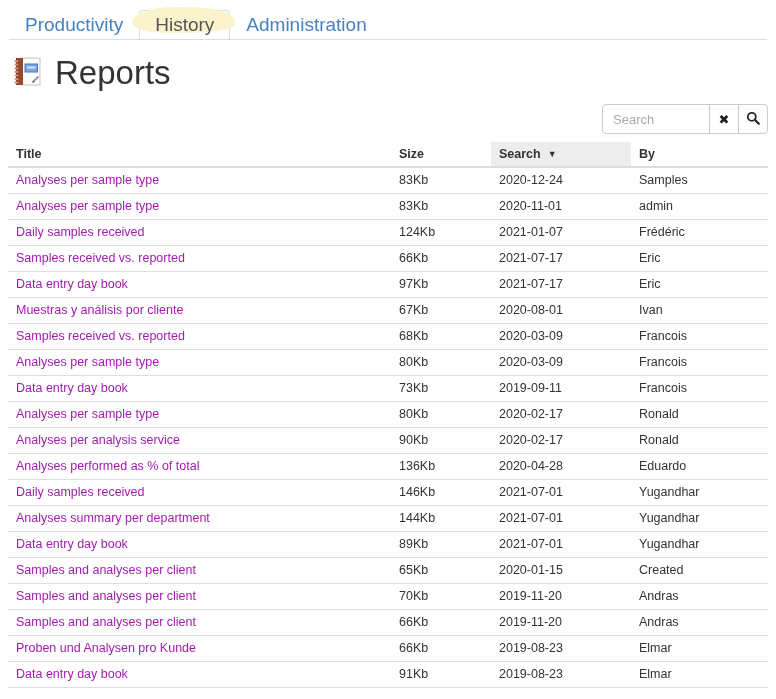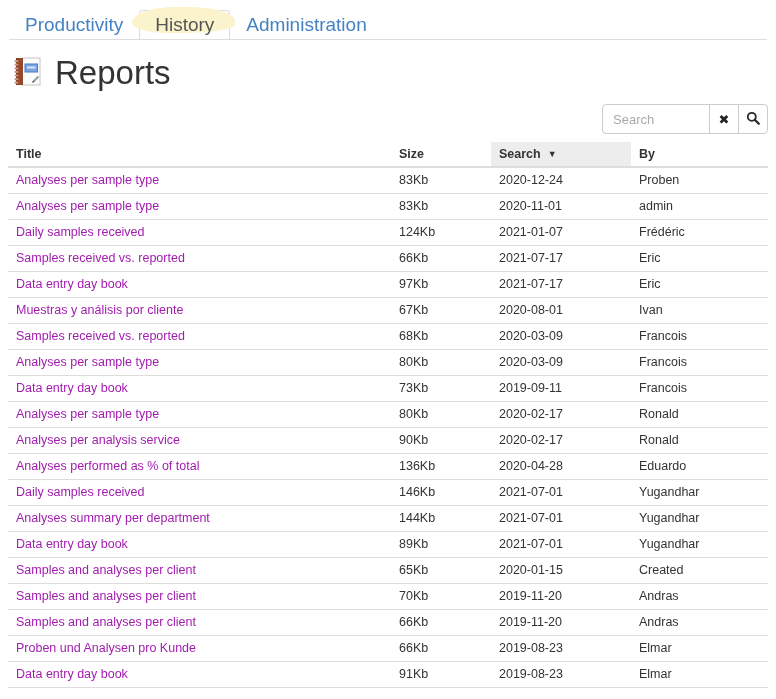--- a/index.html
+++ b/index.html
@@ -212,21 +212,21 @@
       </th>
     </tr>
   </thead>
   <tbody>
       <tr>
     <td class="title-cell">
       <a>Analyses per sample type</a>
     </td>
     <td>83Kb</td>
     <td>2020-12-24</td>
-    <td>Proben</td>
+    <td>Samples</td>
   </tr>
       <tr>
     <td class="title-cell">
       <a>Analyses per sample type</a>
     </td>
     <td>83Kb</td>
     <td>2020-11-01</td>
     <td>admin</td>
   </tr>
       <tr>

